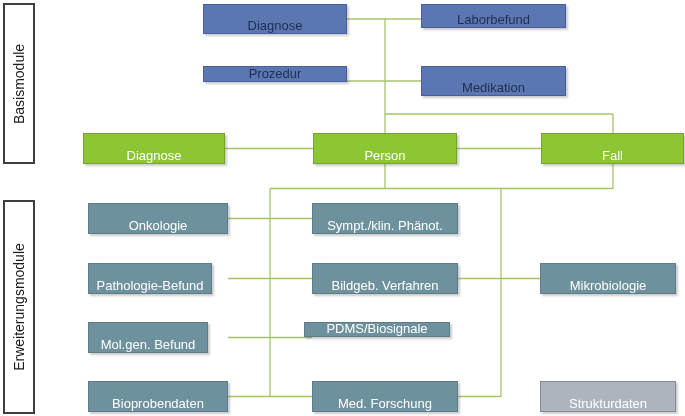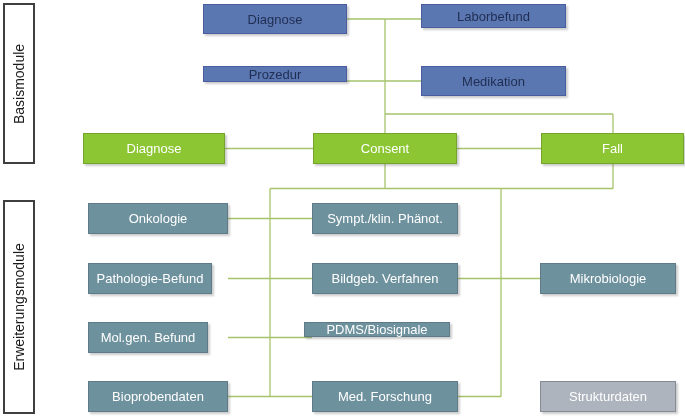--- a/index.html
+++ b/index.html
@@ -23,21 +23,21 @@
   }
   #edges line {
     stroke: var(--connector, #a6c36b);
     stroke-width: 1.3;
     fill: none;
   }
   .node {
     position: absolute;
     z-index: 1;
     display: flex;
-    align-items: center;
+    align-items: flex-end;
     justify-content: center;
     font-size: 13px;
     box-sizing: border-box;
     box-shadow: 1.5px 1.5px 2px rgba(110,110,110,0.35);
     text-align: center;
     white-space: nowrap;
   }
   .node.blue {
     background: var(--blue-fill, #5b77b2);
     border: 1.4px solid var(--blue-border, #4c5ca0);
@@ -118,21 +118,21 @@
     <span>Prozedur</span>
   </div>
   <div class="node blue" style="left:421px;top:66px;width:145px;height:30px">
     <span>Medikation</span>
   </div>
 
   <div class="node green" style="left:83px;top:133px;width:142px;height:31px">
     <span>Diagnose</span>
   </div>
   <div class="node green" style="left:313px;top:133px;width:144px;height:31px">
-    <span>Consent</span>
+    <span>Person</span>
   </div>
   <div class="node green" style="left:541px;top:133px;width:143px;height:31px">
     <span>Fall</span>
   </div>
 
   <div class="node ext" style="left:88px;top:203px;width:140px;height:31px">
     <span>Onkologie</span>
   </div>
   <div class="node ext" style="left:312px;top:203px;width:146px;height:31px">
     <span>Sympt./klin. Phänot.</span>

